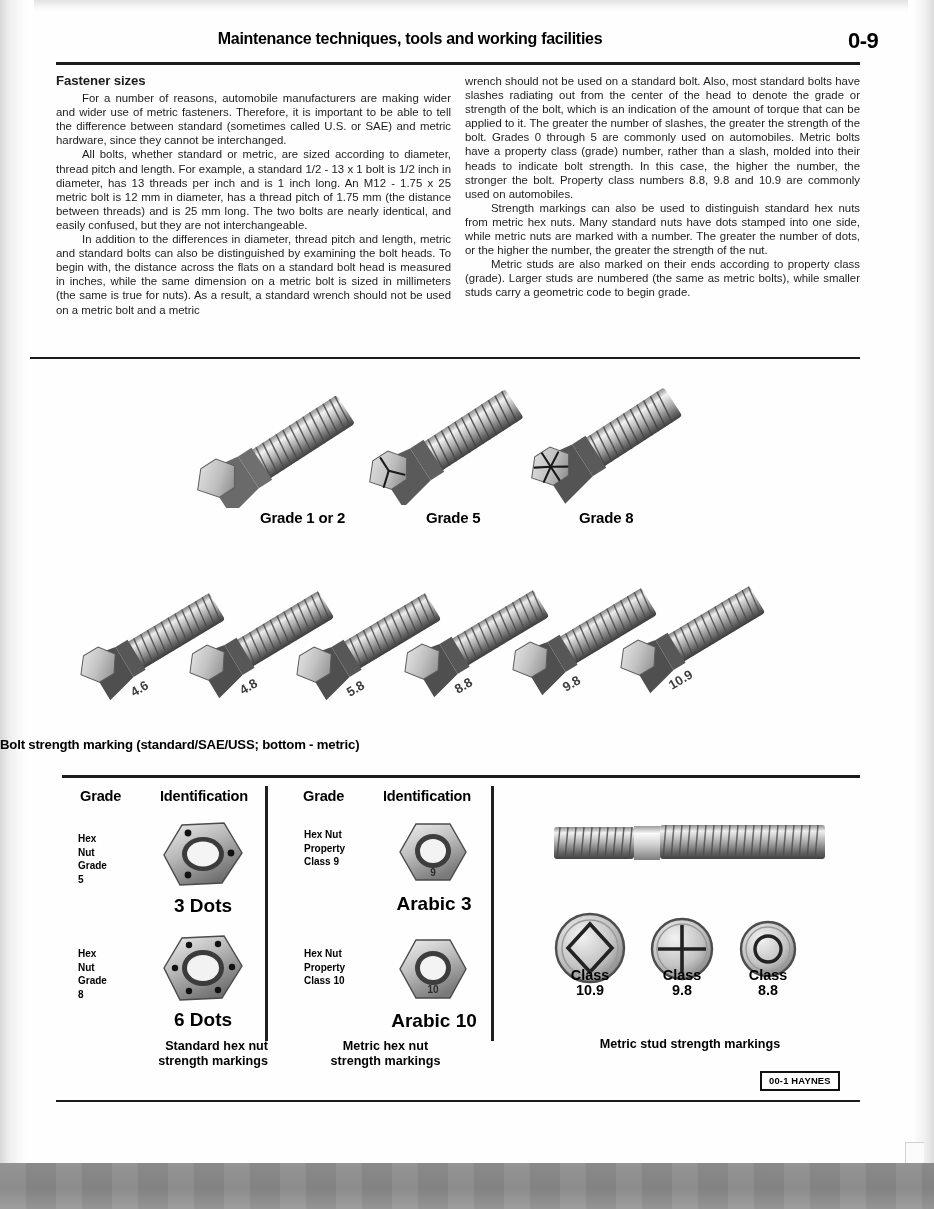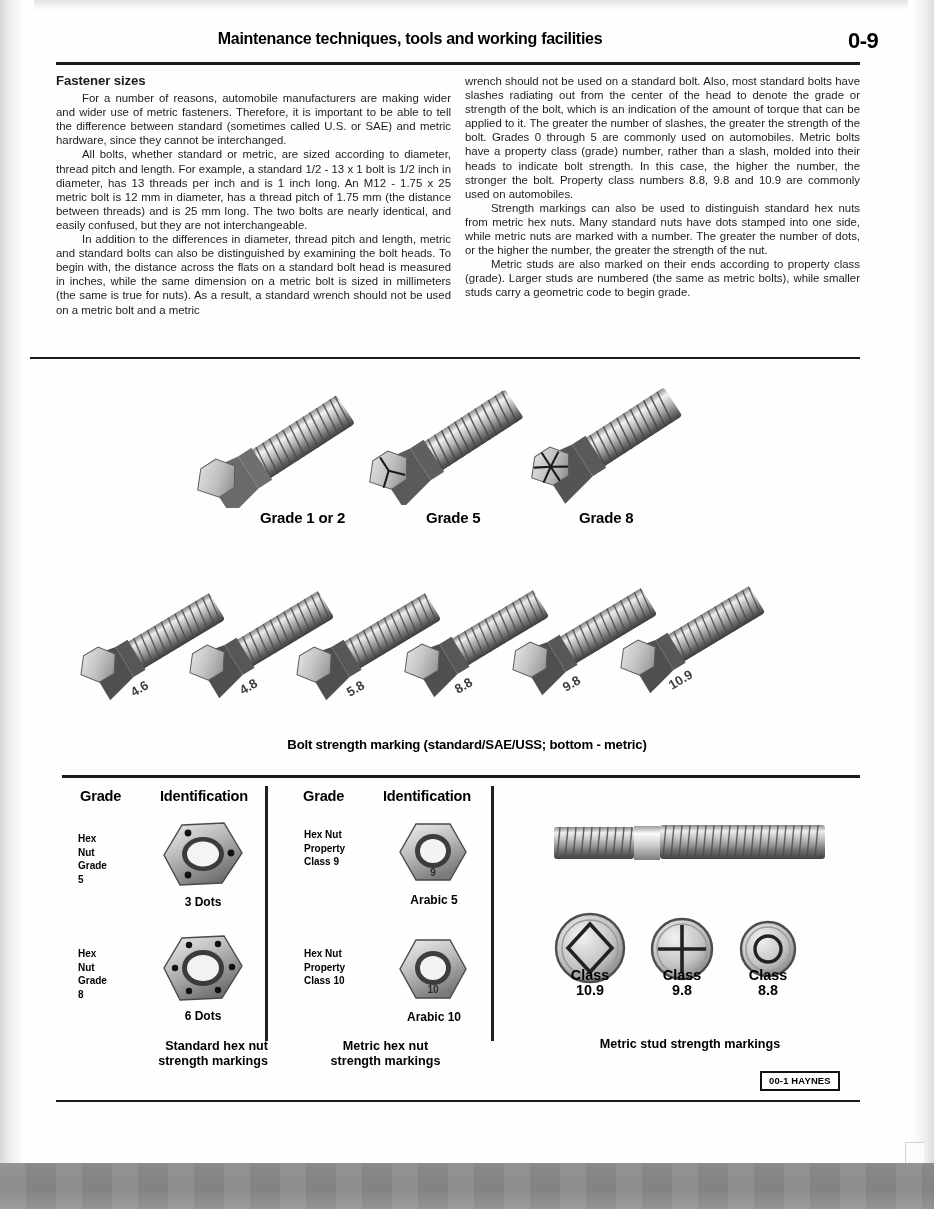--- a/index.html
+++ b/index.html
@@ -89,33 +89,33 @@
   .cap-row{
     position:absolute;top:509px;width:934px;height:20px;
   }
   .cap{
     position:absolute;font-size:15px;font-weight:bold;letter-spacing:-0.2px;margin-left:36px;
   }
 
   
   .fig-metric{position:absolute;left:0;top:545px;width:934px;height:185px;}
   .cap-metric{
-    position:absolute;left:0;top:737px;width:934px;text-align:center;
+    position:absolute;left:0;top:737px;width:934px;
     font-size:13.2px;font-weight:bold;letter-spacing:-0.2px;
   }
 
   
   .panel{position:absolute;top:782px;}
   .vdiv{position:absolute;width:3px;background:#1f1f1f;}
   .vdiv-1{left:265px;top:786px;height:255px;}
   .vdiv-2{left:491px;top:786px;height:255px;}
 
   .ph{position:absolute;font-size:14.6px;font-weight:bold;letter-spacing:-0.2px;}
   .plabel{position:absolute;font-size:10px;font-weight:bold;line-height:13.6px;}
-  .pid{position:absolute;font-size:12px;font-weight:bold;text-align:center;}
+  .pid{position:absolute;font-size:19px;font-weight:bold;text-align:center;}
   .pcap{
     position:absolute;font-size:12.6px;font-weight:bold;line-height:15px;text-align:center;
   }
 
   .credit{
     position:absolute;left:760px;top:1071px;
     border:2px solid #111;padding:2px 7px 3px 7px;
     font-size:9.4px;font-weight:bold;letter-spacing:0.2px;
     background:#fff;
   }
@@ -421,21 +421,21 @@
               <stop offset="48%" stop-color="#c0c0c0"></stop>
             <stop offset="100%" stop-color="#7a7a7a"></stop>
           </linearGradient>
         </defs>
         <polygon points="20,6 54,6 70,34 54,62 20,62 4,34" fill="url(#nutB)" stroke="#4a4a4a" stroke-width="1.4"></polygon>
         <ellipse cx="37" cy="33" rx="18" ry="17" fill="#3d3d3d"></ellipse>
         <ellipse cx="37" cy="33" rx="13" ry="12" fill="#f3f3f3"></ellipse>
         <text x="37" y="58" text-anchor="middle" font-family="Liberation Sans, sans-serif" font-size="10" font-weight="bold" fill="#2b2b2b">9</text>
       </svg>
     </div>
-    <div class="pid" style="left:378px;top:111px;width:112px;">Arabic 5</div>
+    <div class="pid" style="left:378px;top:111px;width:112px;">Arabic 3</div>
 
     <div class="plabel" style="left:304px;top:165px;">
       <span>Hex Nut</span><br>
       <span>Property</span><br>
       <span>Class 10</span>
     </div>
     <div style="position:absolute;left:396px;top:152px;">
       <svg width="76" height="74" viewBox="0 0 76 74">
         <polygon points="20,6 54,6 70,35 54,64 20,64 4,35" fill="url(#nutB)" stroke="#4a4a4a" stroke-width="1.4"></polygon>
         <ellipse cx="37" cy="34" rx="18" ry="17" fill="#3d3d3d"></ellipse>

